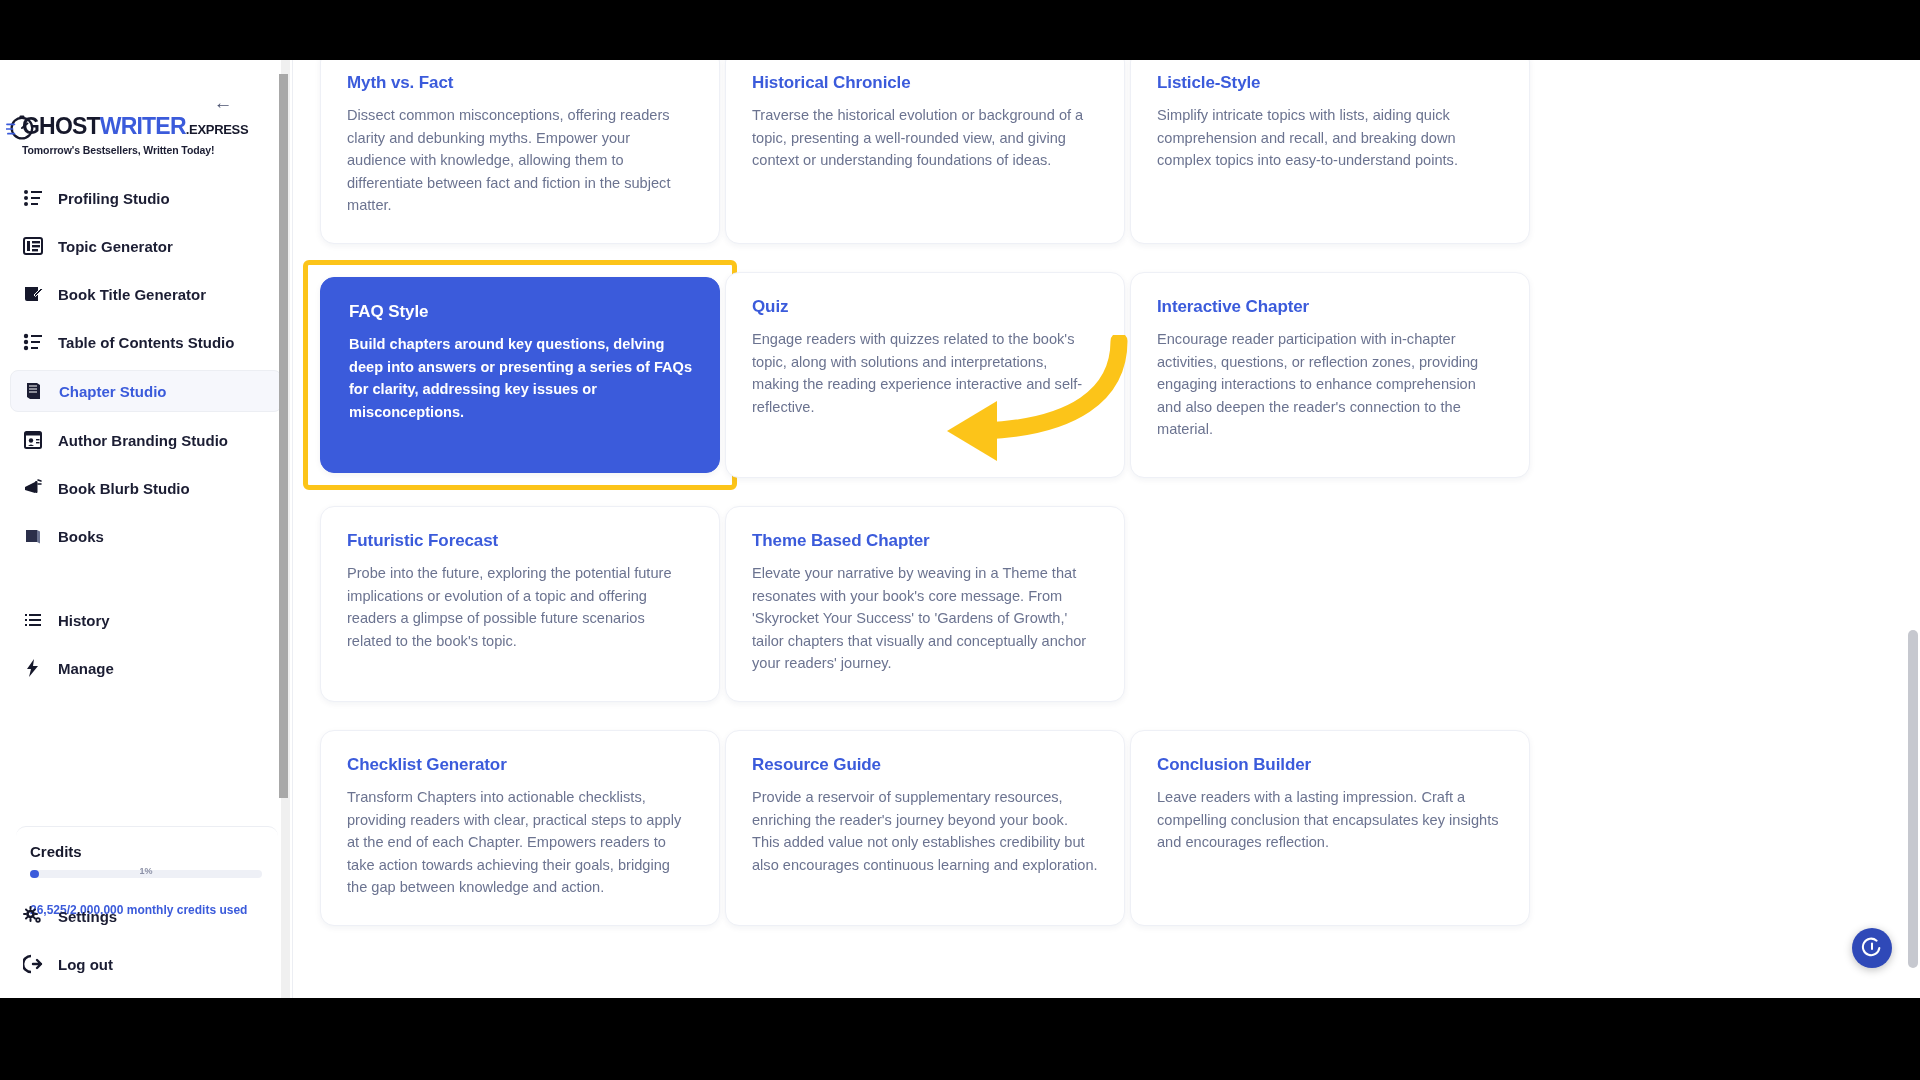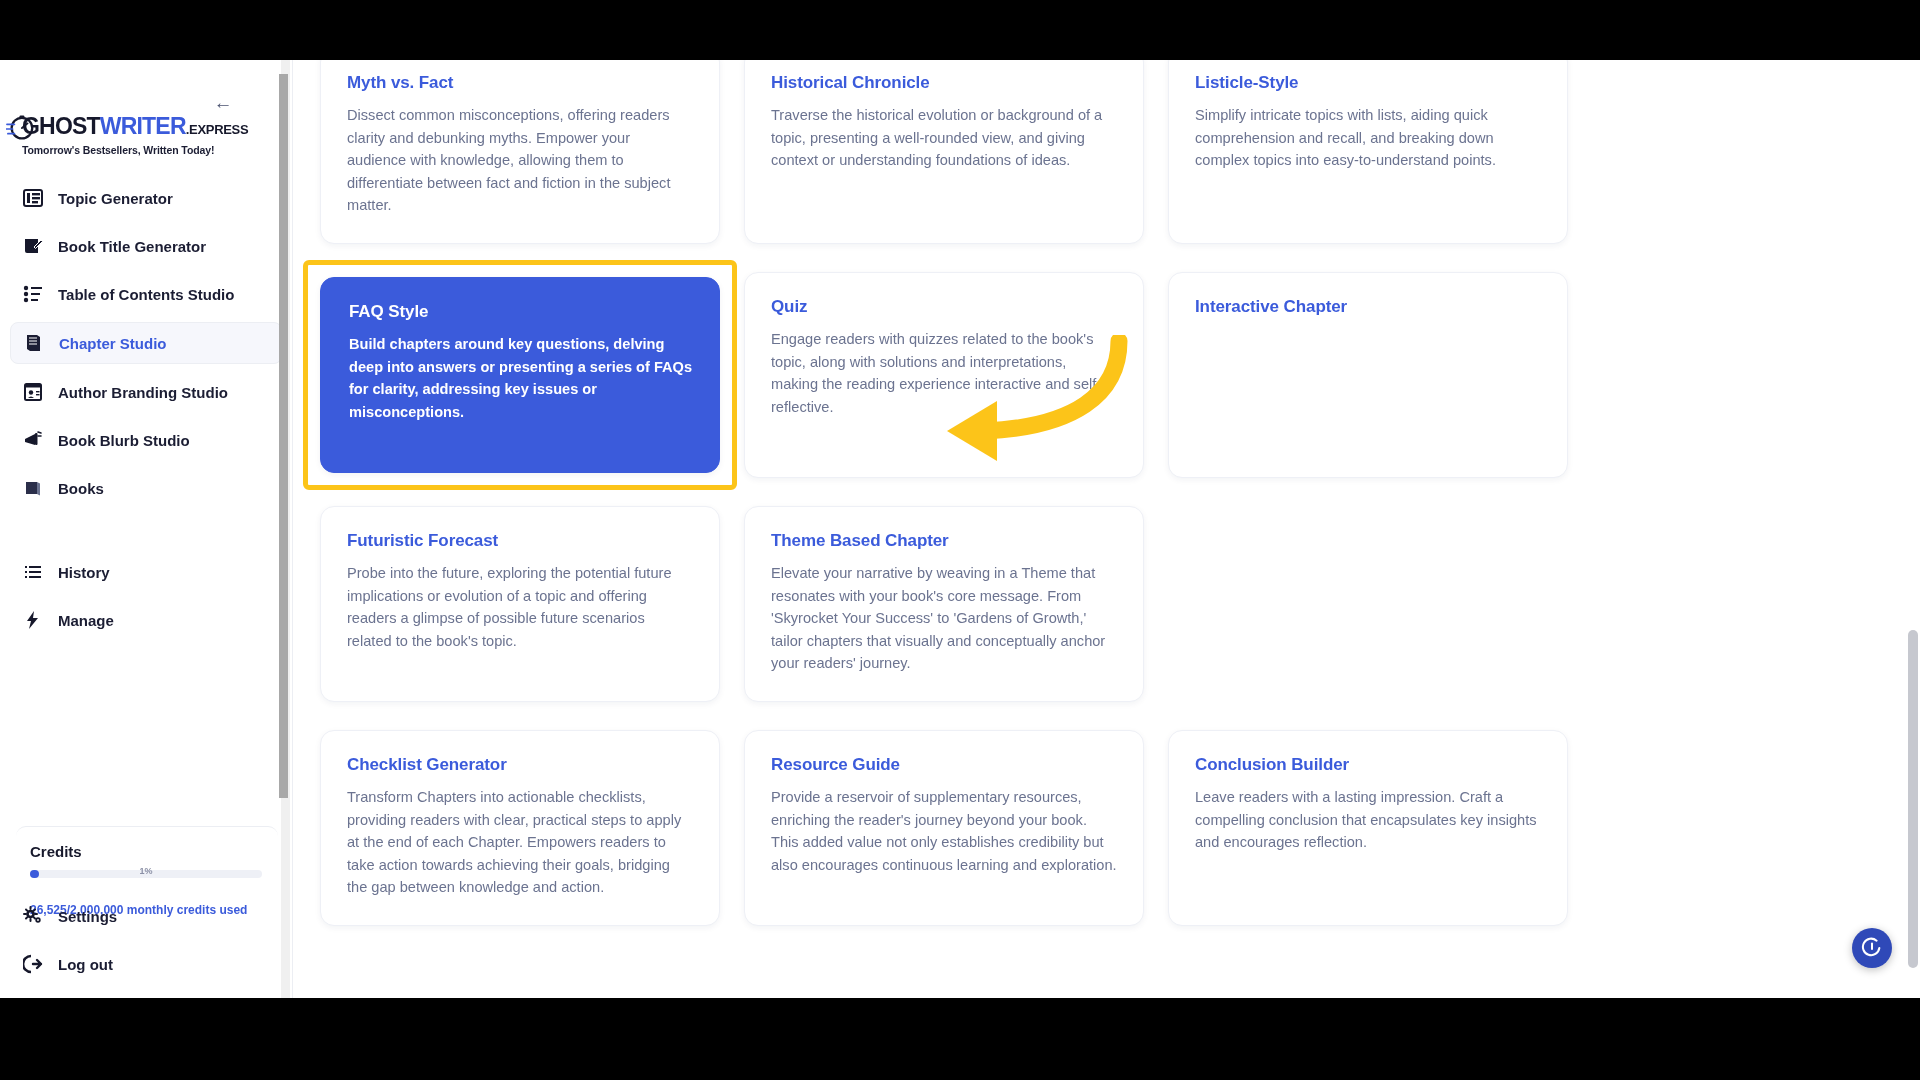--- a/index.html
+++ b/index.html
@@ -172,21 +172,21 @@
     background: #ffffff;
     overflow: hidden;
   }
   .grid {
     position: absolute;
     left: 27px; top: -26px;
     width: 1265px;
   }
   .row {
     display: flex;
-    gap: 24px;
+    gap: 5px;
     margin-bottom: 0px;
   }
   .card {
     width: 400px;
     min-height: 196px;
     background: #ffffff;
     border: 1px solid #eef0f6;
     border-radius: 14px;
     box-shadow: 0 2px 6px rgba(24,34,80,0.055);
     padding: 24px 26px 22px 26px;
@@ -276,20 +276,33 @@
         <div class="logo-main">
           <span class="logo-ghost">GHOST</span><span class="logo-writer">WRITER</span><span class="logo-express">.EXPRESS</span>
         </div>
         <div class="logo-tag">Tomorrow's Bestsellers, Written Today!</div>
       </div>
 
       <button class="collapse-btn">←</button>
 
       <nav class="nav">
 
+        <div class="nav-item">
+          <span class="nav-icon">
+            <svg width="20" height="20" viewBox="0 0 20 20">
+                <circle cx="3" cy="4" r="2" fill="#16182b"></circle>
+                <rect x="8" y="3" width="11" height="2" fill="#16182b"></rect>
+                <circle cx="3" cy="10" r="2" fill="#16182b"></circle>
+                <rect x="8" y="9" width="9" height="2" fill="#16182b"></rect>
+                <circle cx="3" cy="16" r="2" fill="#16182b"></circle>
+                <rect x="8" y="15" width="7" height="2" fill="#16182b"></rect>
+              </svg>
+          </span>
+          <span>Profiling Studio</span>
+        </div>
 
         <div class="nav-item">
           <span class="nav-icon">
             <svg width="20" height="20" viewBox="0 0 20 20">
                 <rect x="1" y="2" width="18" height="16" rx="2" fill="none" stroke="#16182b" stroke-width="2"></rect>
                 <rect x="4" y="5" width="3" height="10" fill="#16182b"></rect>
                 <rect x="9" y="5" width="8" height="2.4" fill="#16182b"></rect>
                 <rect x="9" y="9" width="8" height="2.4" fill="#16182b"></rect>
                 <rect x="9" y="13" width="6" height="2.4" fill="#16182b"></rect>
               </svg>
@@ -452,20 +465,21 @@
               <div class="card-title">FAQ Style</div>
               <div class="card-desc">Build chapters around key questions, delving deep into answers or presenting a series of FAQs for clarity, addressing key issues or misconceptions.</div>
             </div>
           </div>
           <div class="card">
             <div class="card-title">Quiz</div>
             <div class="card-desc">Engage readers with quizzes related to the book's topic, along with solutions and interpretations, making the reading experience interactive and self-reflective.</div>
           </div>
           <div class="card">
             <div class="card-title">Interactive Chapter</div>
+            <div class="card-desc">Encourage reader participation with in-chapter activities, questions, or reflection zones, providing engaging interactions to enhance comprehension and also deepen the reader's connection to the material.</div>
           </div>
         </div>
 
         <div class="row">
           <div class="card">
             <div class="card-title">Futuristic Forecast</div>
             <div class="card-desc">Probe into the future, exploring the potential future implications or evolution of a topic and offering readers a glimpse of possible future scenarios related to the book's topic.</div>
           </div>
           <div class="card">
             <div class="card-title">Theme Based Chapter</div>

